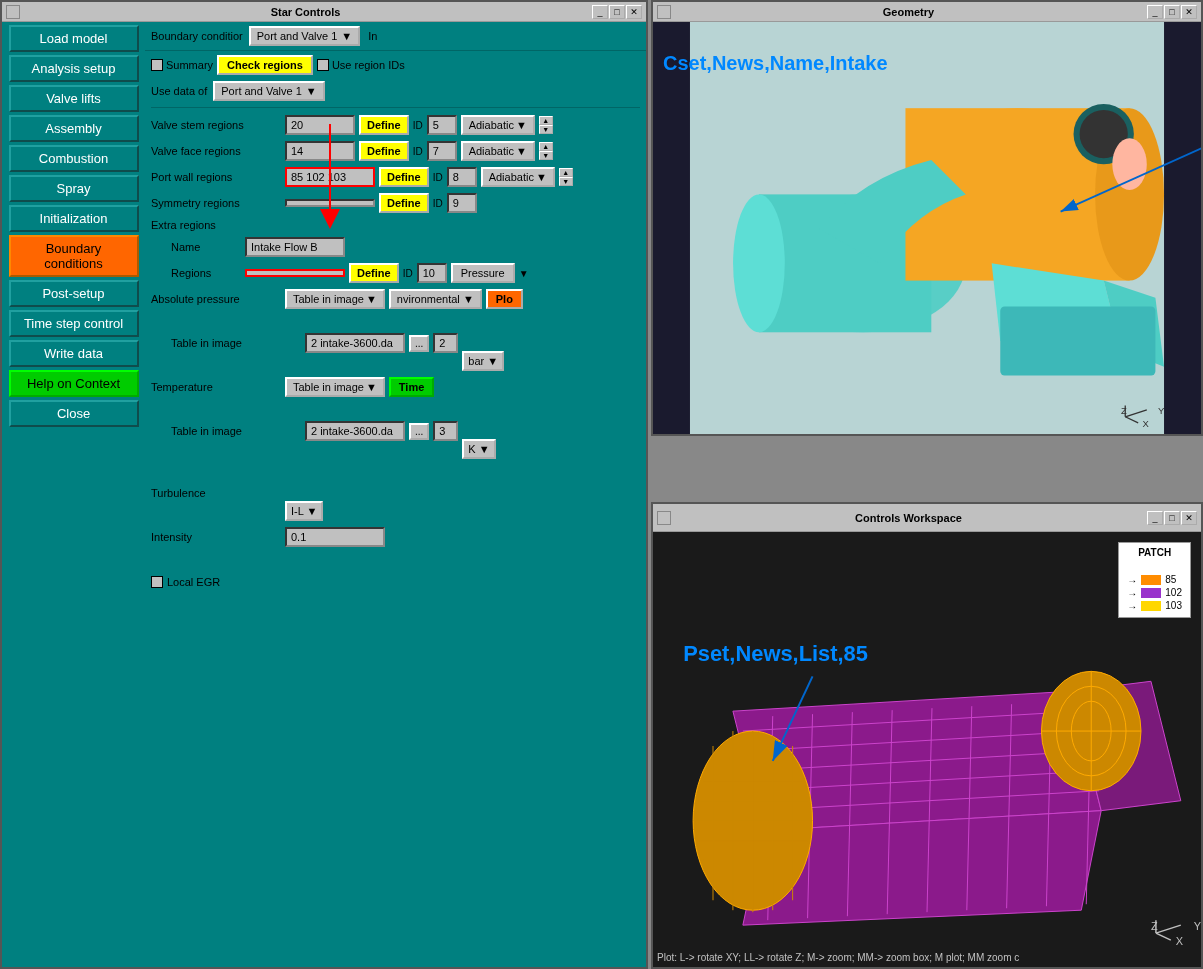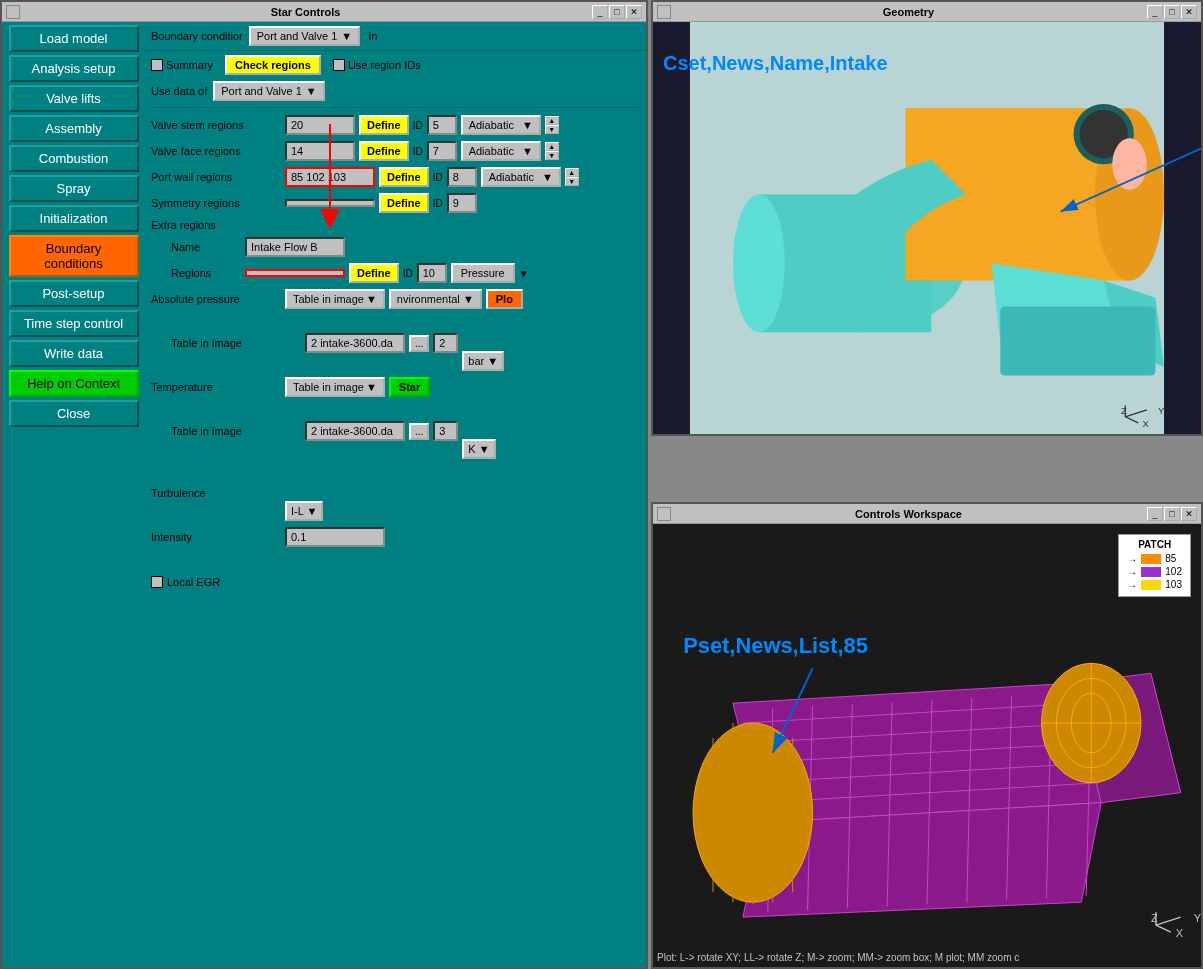--- a/index.html
+++ b/index.html
@@ -86,21 +86,21 @@
       cursor: pointer;
       min-width: 100px;
     }
     .dropdown-btn .arrow { margin-left: 4px; }
 
     
     .summary-row {
       display: flex;
       align-items: center;
       padding: 4px 6px;
-      gap: 12px;
+      gap: 4px;
     }
     .check-label { color: #000; font-size: 11px; display: flex; align-items: center; gap: 3px; }
     .btn-yellow {
       background: #ffff00;
       border: 2px outset #fff;
       padding: 2px 8px;
       font-size: 11px;
       cursor: pointer;
       font-weight: bold;
     }
@@ -146,21 +146,21 @@
       min-width: 30px;
       display: inline-flex; align-items: center;
     }
     .id-label { color: #000; font-size: 10px; }
     .adiabatic-btn {
       background: #c0c0c0;
       border: 2px outset #fff;
       padding: 2px 6px;
       font-size: 11px;
       cursor: pointer;
-      display: inline-flex; align-items: flex-end; gap: 8px;
+      display: inline-flex; align-items: flex-end; gap: 2px;
     }
     .spin-btns {
       display: flex; flex-direction: column;
     }
     .spin-btn {
       width: 14px; height: 9px;
       background: #c0c0c0;
       border: 1px outset #fff;
       font-size: 7px;
       cursor: pointer;
@@ -272,21 +272,21 @@
     
     .controls-workspace-window {
       position: absolute;
       left: 651px; top: 502px;
       width: 552px; height: 467px;
       background: #1a1a1a;
       border: 2px solid #555;
     }
     .cw-titlebar {
       background: #c0c0c0;
-      height: 20px;
+      height: 28px;
       display: flex;
       align-items: center;
       justify-content: space-between;
       padding: 0 4px;
     }
     .cw-viewport {
       width: 100%;
       height: calc(100% - 40px);
       position: relative;
       overflow: hidden;
@@ -304,21 +304,21 @@
 
     
     .legend-box {
       position: absolute;
       top: 10px; right: 10px;
       background: #fff;
       border: 1px solid #999;
       padding: 4px 8px;
       font-size: 10px;
     }
-    .legend-title { font-weight: bold; text-align: center; margin-bottom: 3px; }
+    .legend-title { font-weight: bold; text-align: center; margin-bottom: 16px; }
     .legend-item { display: flex; align-items: center; gap: 4px; margin: 2px 0; }
     .legend-swatch { width: 20px; height: 10px; }
 
     
     .divider {
       border-top: 1px solid #006666;
       margin: 4px 6px;
     }
 
     .window-controls { display: flex; align-items: center; }
@@ -507,21 +507,21 @@
         <span>▼</span>
       </button>
     </div>
 
     <div class="form-row">
       <span class="row-label">Temperature</span>
       <button class="table-dropdown">
         <span>Table in image</span>
         <span>▼</span>
       </button>
-      <button class="btn-green-plot">Star</button>
+      <button class="btn-green-plot">Time</button>
     </div>
 
     <div class="form-row" style="margin-left:20px;">
       <span class="row-label">Table in image</span>
       <span class="text-input" style="min-width:100px;">2 intake-3600.da</span>
       <button class="dots-btn">...</button>
       <span class="text-input" style="min-width:25px;">3</span>
       <button class="unit-btn">
         <span>K</span>
         <span>▼</span>

